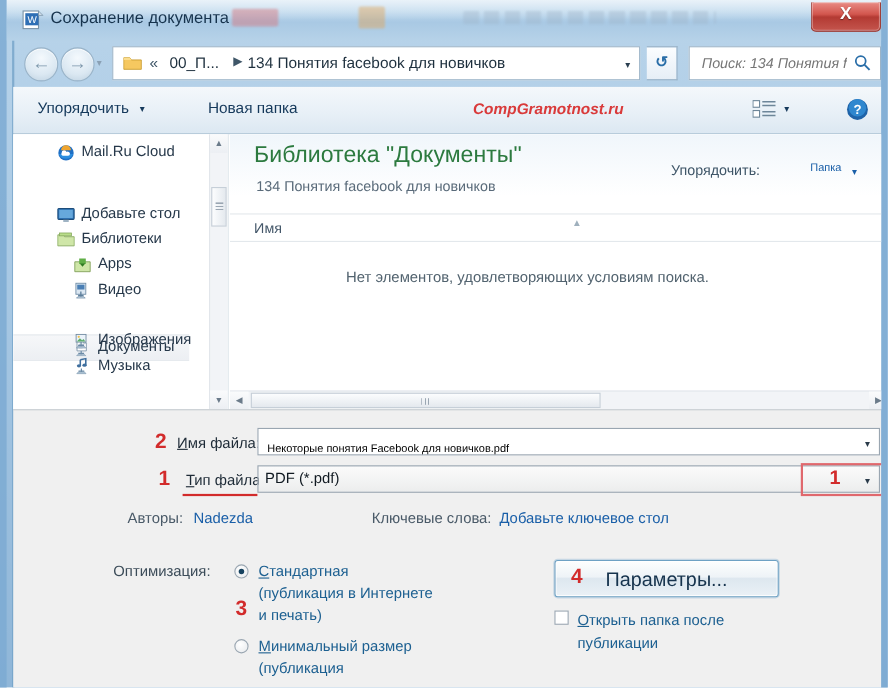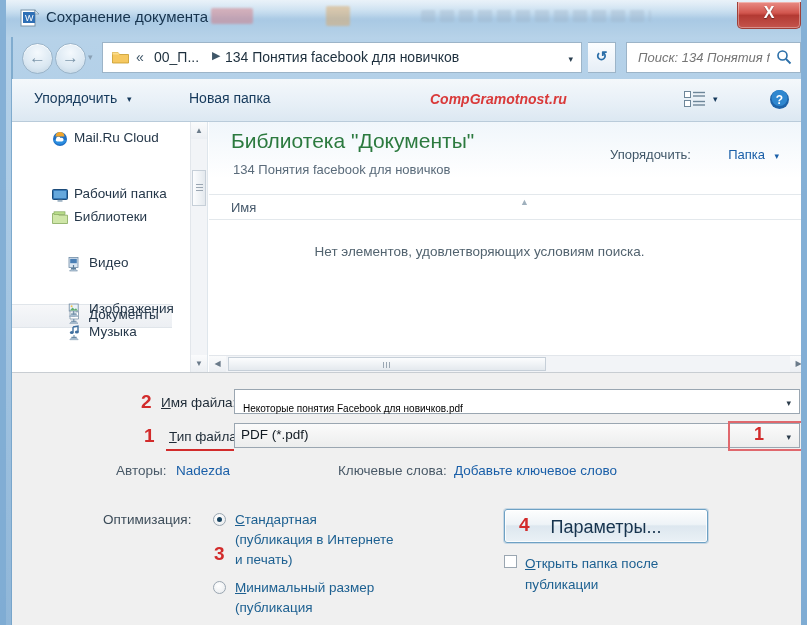--- a/index.html
+++ b/index.html
@@ -309,21 +309,21 @@
   #library-subtitle {
     position: absolute; left: 24px; top: 40px;
     font-size: 13px; color: #5a6b7a; white-space: nowrap;
   }
   #arrange-label {
     position: absolute; right: 116px; top: 25px;
     font-size: 13px; color: #3f5668; white-space: nowrap;
   }
   #arrange-value {
     position: absolute; right: 42px; top: 25px;
-    font-size: 13px; color: #1a5fa8; cursor: pointer; white-space: nowrap;
+    font-size: 10px; color: #1a5fa8; cursor: pointer; white-space: nowrap;
   }
   #arrange-caret {
     position: absolute; right: 28px; top: 29px;
     font-size: 9px; color: #1a5fa8; cursor: pointer;
   }
   #column-header {
     position: absolute; left: 0; top: 72px;
     width: 598px; height: 26px;
     border-top: 1px solid #e3e8ec;
     border-bottom: 1px solid #e3e8ec;
@@ -647,33 +647,43 @@
       </div>
 
       <div class="nav-item lvl0" style="top:62px">
         <span class="ico">
           <svg width="16" height="16" viewBox="0 0 16 16">
             <rect x="0.5" y="2.5" width="15" height="10" rx="1" fill="#2c6fae" stroke="#1d4c7a"></rect>
             <rect x="1.8" y="3.8" width="12.4" height="7.4" fill="#66a8dc"></rect>
             <rect x="5.5" y="12.8" width="5" height="2" fill="#9fb3c4"></rect>
           </svg>
         </span>
-        <span class="lbl">Рабочий папка</span>
+        <span class="lbl">Добавьте стол</span>
       </div>
 
       <div class="nav-item lvl0" style="top:85px">
         <span class="ico">
           <svg width="16" height="16" viewBox="0 0 16 16">
             <path d="M0.5 3.5 L5.5 3.5 L6.8 5.2 L15.5 5.2 L15.5 13.5 L0.5 13.5 Z" fill="#cfe6a8" stroke="#85a85c" stroke-width=".8"></path>
             <rect x="2" y="1.8" width="11" height="2.6" fill="#b9dd8a" stroke="#85a85c" stroke-width=".7"></rect>
           </svg>
         </span>
         <span class="lbl">Библиотеки</span>
       </div>
 
+      <div class="nav-item lvl2" style="top:108px">
+        <span class="ico">
+          <svg width="16" height="16" viewBox="0 0 16 16">
+            <path d="M1 5 L15 5 L15 14 L1 14 Z" fill="#cfe6a8" stroke="#7f9f59" stroke-width=".8"></path>
+            <path d="M5 2 L11 2 L11 7 L5 7 Z" fill="#5fae46"></path>
+            <path d="M8 9.5 L5.5 6.5 L10.5 6.5 Z" fill="#2f7a22"></path>
+          </svg>
+        </span>
+        <span class="lbl">Apps</span>
+      </div>
 
       <div class="nav-item lvl2" style="top:131px">
         <span class="ico">
           <svg width="16" height="16" viewBox="0 0 16 16">
             <rect x="2" y="1.5" width="9" height="10" fill="#dbe7f2" stroke="#6e8ba5" stroke-width=".8"></rect>
             <rect x="3.2" y="2.8" width="6.6" height="4.4" fill="#4a7fb5"></rect>
             <path d="M6.5 9 L6.5 14 M4 12.5 L9 12.5" stroke="#5d7f9c" stroke-width="1.2"></path>
             <path d="M4 13.5 L9 13.5 L10.5 15 L2.5 15 Z" fill="#b9cddd" stroke="#6e8ba5" stroke-width=".6"></path>
           </svg>
         </span>
@@ -772,21 +782,21 @@
     <div id="filetype-caret">▾</div>
   </div>
   <div class="annot-num" id="annot-1">1</div>
   <div id="annot-underline"></div>
   <div id="annot-box"></div>
   <div class="annot-num" id="annot-1b">1</div>
 
   <div id="authors-label">Авторы:</div>
   <div id="authors-value">Nadezda</div>
   <div id="keywords-label">Ключевые слова:</div>
-  <div id="keywords-value">Добавьте ключевое слово</div>
+  <div id="keywords-value">Добавьте ключевое стол</div>
 
   <div id="optimization-label">Оптимизация:</div>
 
   <div class="radio-row" id="radio-standard">
     <span class="radio-dot on"></span>
     <span class="radio-text"><u>С</u><span>тандартная (публикация в Интернете и печать)</span></span>
   </div>
   <div class="annot-num" id="annot-3">3</div>
 
   <div class="radio-row" id="radio-minimal">

